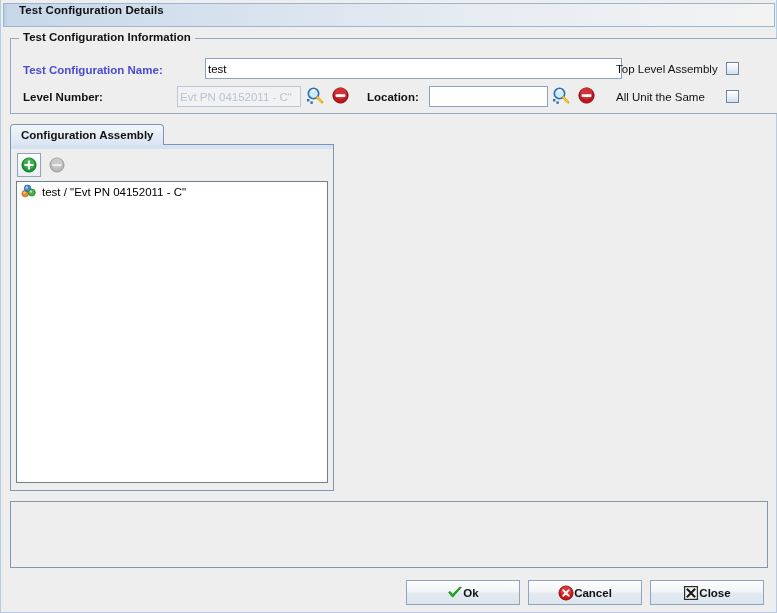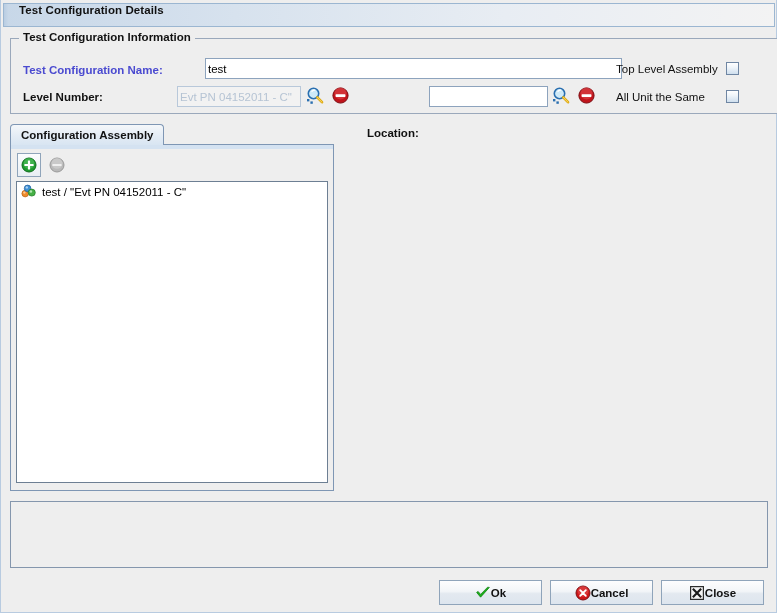--- a/index.html
+++ b/index.html
@@ -203,21 +203,21 @@
     left: 0; top: 576px;
     width: 777px; height: 37px;
     display: flex;
     justify-content: flex-end;
     align-items: flex-start;
     gap: 8px;
     padding-right: 14px;
     padding-top: 4px;
   }
   .dlgbtn {
-    width: 103px; height: 25px;
+    width: 114px; height: 25px;
     border: 1px solid #8fa4ba;
     background: linear-gradient(to bottom, #fdfdfe 0%, #f2f5f8 45%, #e3e9f0 55%, #dde5ee 100%);
     display: flex; align-items: center; justify-content: center;
     font-weight: bold;
     font-size: 11.5px;
     color: #111;
     cursor: pointer;
     padding: 0;
     font-family: "Liberation Sans", sans-serif;
   }
@@ -257,21 +257,21 @@
     </span>
 
     <span class="icon-btn" style="left:320px; top:47px;">
       <svg width="19" height="19" viewBox="0 0 19 19">
         <circle cx="9.5" cy="9.5" r="7.6" fill="#c0141b" stroke="#7d0d12" stroke-width="1"></circle>
         <circle cx="9.5" cy="7.6" r="6" fill="#e04a4f" opacity="0.55"></circle>
         <rect x="4.6" y="8.3" width="9.8" height="2.6" rx="0.6" fill="#ffffff"></rect>
       </svg>
     </span>
 
-    <div class="fieldlabel" style="left:356px; top:52px;margin-top:36px;">Location:</div>
+    <div class="fieldlabel" style="left:356px; top:52px;">Location:</div>
     <input class="tfield" style="left: 418px; top: 47px; width: 119px;" type="text" value="">
 
     <span class="icon-btn" style="left:540px; top:47px;">
       <svg width="19" height="19" viewBox="0 0 19 19">
         <circle cx="8.5" cy="7.5" r="5.2" fill="#cfeaf8" stroke="#2a6fb0" stroke-width="1.6"></circle>
         <path d="M7 5.2a3.6 3.6 0 0 1 2.6-1" stroke="#ffffff" stroke-width="1.3" fill="none" stroke-linecap="round"></path>
         <line x1="12.3" y1="11.4" x2="17" y2="16.2" stroke="#d9a100" stroke-width="2.6" stroke-linecap="round"></line>
         <line x1="12.3" y1="11.4" x2="17" y2="16.2" stroke="#f6d25a" stroke-width="1.1" stroke-linecap="round"></line>
         <rect x="2" y="13" width="2.4" height="2.4" fill="#2a6fb0"></rect>
         <rect x="5.4" y="15.4" width="2.4" height="2.4" fill="#2a6fb0"></rect>

